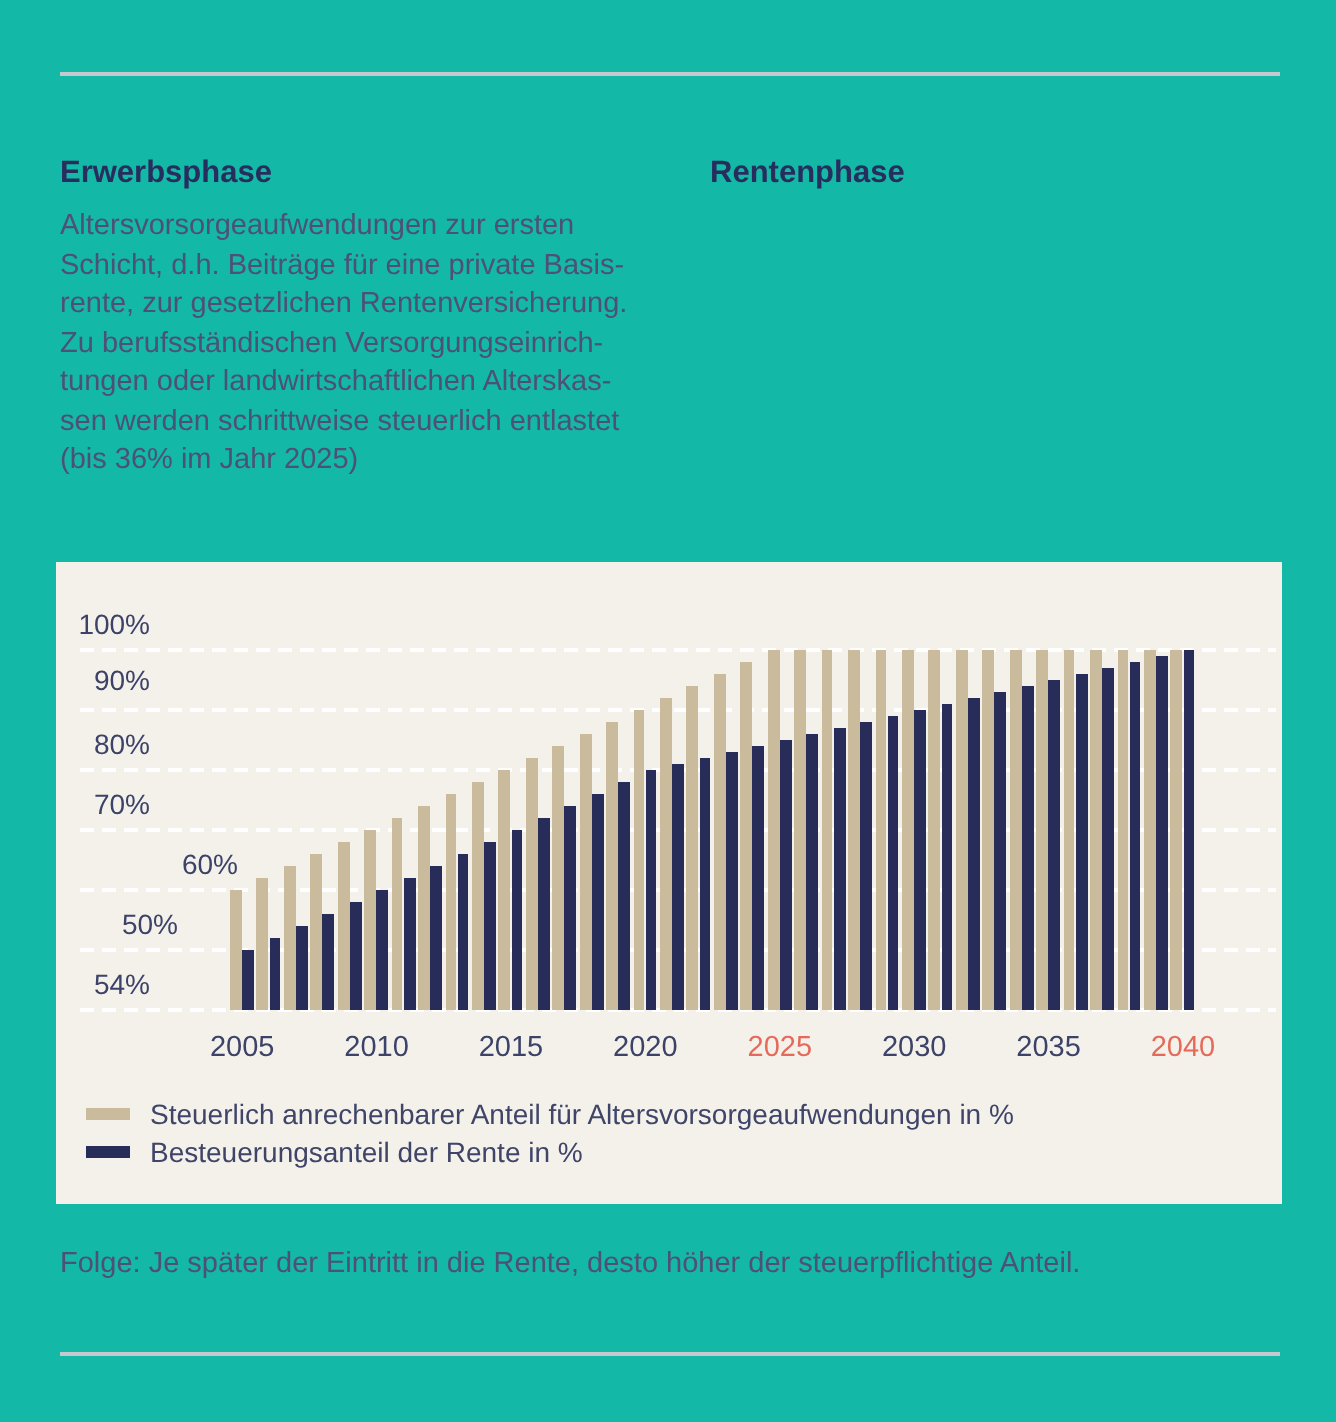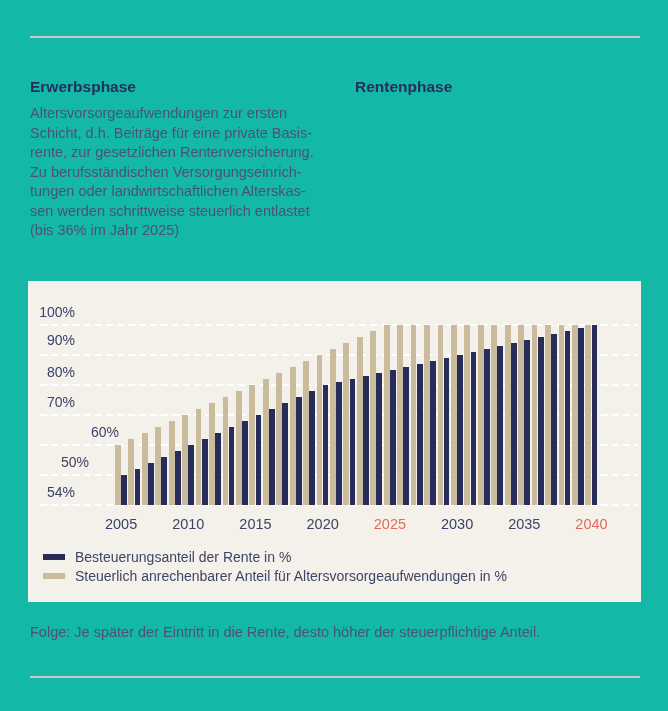--- a/index.html
+++ b/index.html
@@ -161,26 +161,26 @@
         <div class="xtick" style="left: 135.3px;">2010</div>
         <div class="xtick" style="left: 202.5px;">2015</div>
         <div class="xtick" style="left: 269.7px;">2020</div>
         <div class="xtick highlight" style="left: 336.9px;">2025</div>
         <div class="xtick" style="left: 404.1px;">2030</div>
         <div class="xtick" style="left: 471.3px;">2035</div>
         <div class="xtick highlight" style="left: 538.5px;">2040</div>
       </div>
     <div class="legend">
       <div class="legend-row">
+        <span class="legend-swatch" id="swatch-0" style="background: rgb(201, 187, 155);"></span>
+        <span class="legend-label">Steuerlich anrechenbarer Anteil für Altersvorsorgeaufwendungen in %</span>
+      </div>
+      <div class="legend-row">
         <span class="legend-swatch" id="swatch-1" style="background: rgb(39, 44, 88);"></span>
         <span class="legend-label">Besteuerungsanteil der Rente in %</span>
-      </div>
-      <div class="legend-row">
-        <span class="legend-swatch" id="swatch-0" style="background: rgb(201, 187, 155);"></span>
-        <span class="legend-label">Steuerlich anrechenbarer Anteil für Altersvorsorgeaufwendungen in %</span>
       </div>
     </div>
   </div>
 
   <div class="conclusion">Folge: Je später der Eintritt in die Rente, desto höher der steuerpflichtige Anteil.</div>
 
   <div class="rule rule-bottom"></div>
 
 </div>
 

